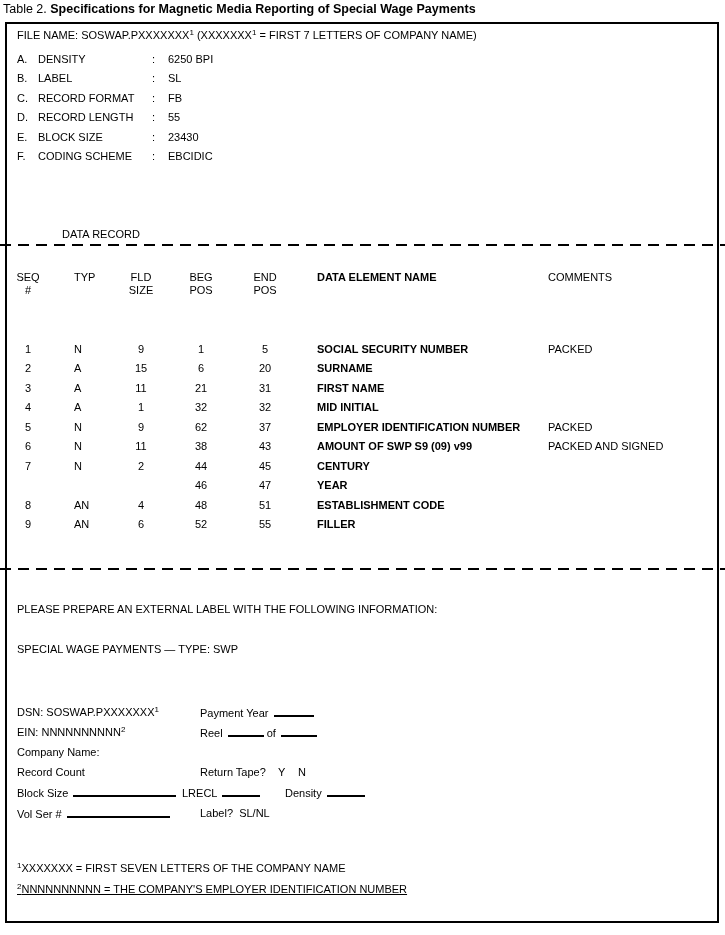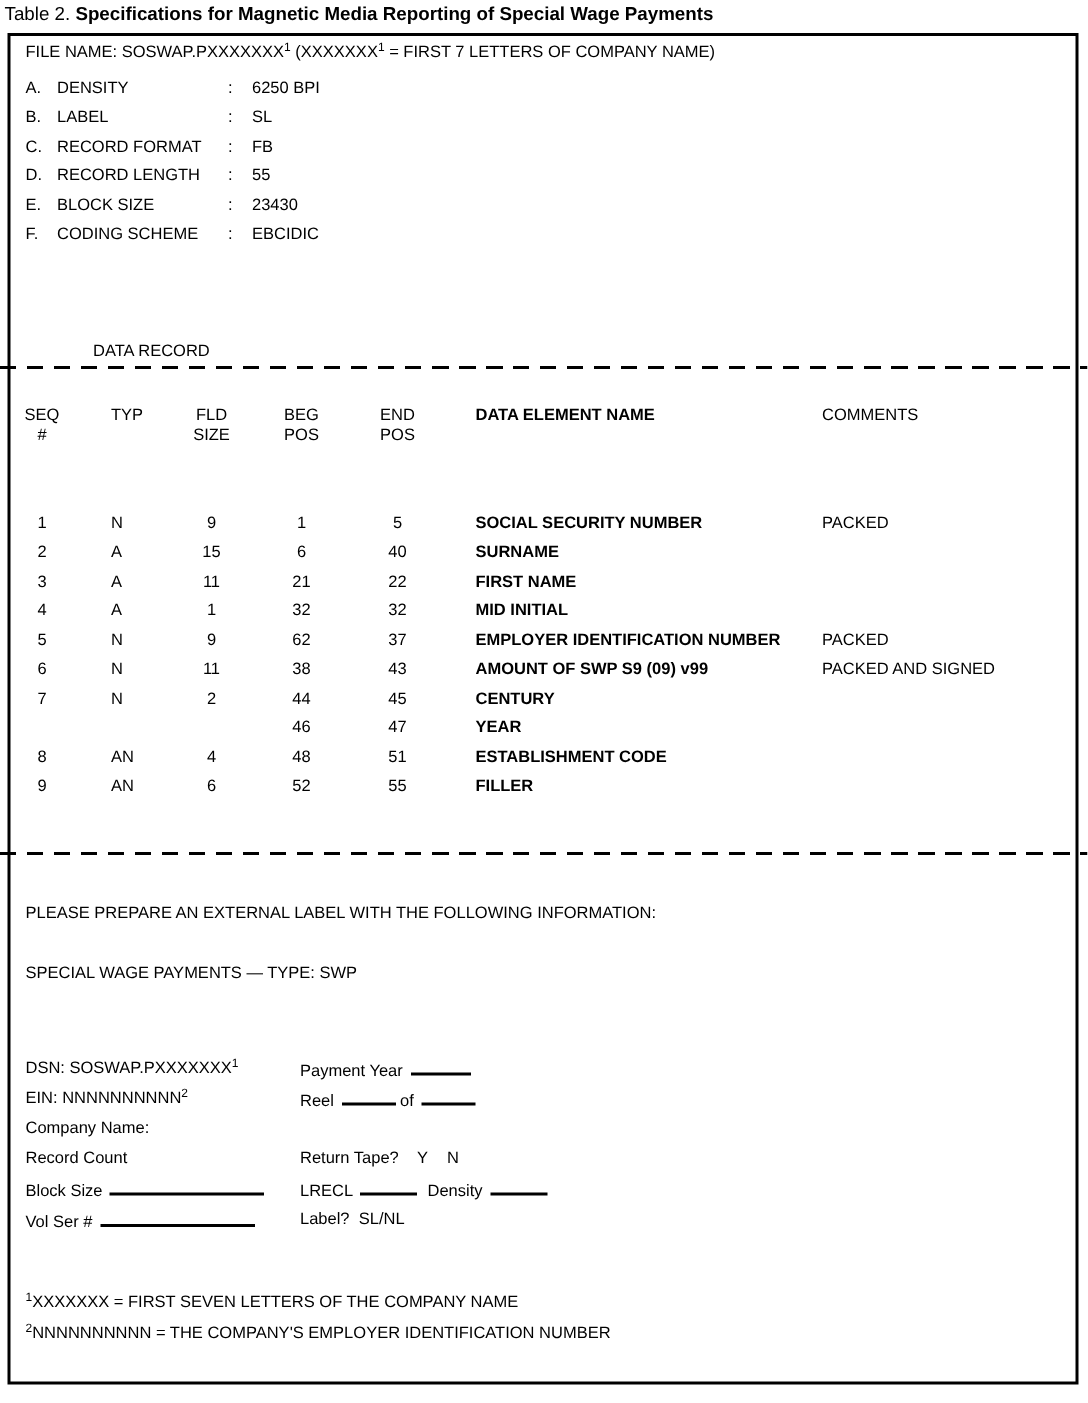--- a/index.html
+++ b/index.html
@@ -106,30 +106,30 @@
   <span class="cell c-beg">1</span>
   <span class="cell c-end">5</span>
   <span class="cell c-name">SOCIAL SECURITY NUMBER</span>
   <span class="cell c-com">PACKED</span>
 </div>
 <div class="trow" style="top:362px">
   <span class="cell c-seq">2</span>
   <span class="cell c-typ">A</span>
   <span class="cell c-fld">15</span>
   <span class="cell c-beg">6</span>
-  <span class="cell c-end">40</span>
+  <span class="cell c-end">20</span>
   <span class="cell c-name">SURNAME</span>
   <span class="cell c-com"></span>
 </div>
 <div class="trow" style="top:382px">
   <span class="cell c-seq">3</span>
   <span class="cell c-typ">A</span>
   <span class="cell c-fld">11</span>
   <span class="cell c-beg">21</span>
-  <span class="cell c-end">22</span>
+  <span class="cell c-end">31</span>
   <span class="cell c-name">FIRST NAME</span>
   <span class="cell c-com"></span>
 </div>
 <div class="trow" style="top:401px">
   <span class="cell c-seq">4</span>
   <span class="cell c-typ">A</span>
   <span class="cell c-fld">1</span>
   <span class="cell c-beg">32</span>
   <span class="cell c-end">32</span>
   <span class="cell c-name">MID INITIAL</span>
@@ -207,22 +207,22 @@
   <span class="at" style="left:17px">Company Name:</span>
 </div>
 <div class="brow" style="top:766px">
   <span class="at" style="left:17px">Record Count</span>
   <span class="at" style="left:200px">Return Tape?</span>
   <span class="at" style="left:278px">Y</span>
   <span class="at" style="left:298px">N</span>
 </div>
 <div class="brow" style="top:786px">
   <span class="at" style="left:17px"><span>Block Size</span><span class="blank w103"></span></span>
-  <span class="at" style="left:200px"><span>LRECL</span><span class="blank w38"></span></span>
+  <span class="at" style="left:182px"><span>LRECL</span><span class="blank w38"></span></span>
   <span class="at" style="left:285px"><span>Density</span><span class="blank w38"></span></span>
 </div>
 <div class="brow" style="top:807px">
   <span class="at" style="left:17px"><span>Vol Ser #</span><span class="blank w103"></span></span>
   <span class="at" style="left:200px">Label?  SL/NL</span>
 </div>
 
 <div class="abs" style="left:17px;top:862px;"><sup>1</sup><span>XXXXXXX = FIRST SEVEN LETTERS OF THE COMPANY NAME</span></div>
-<div class="abs" style="left:17px;top:883px;"><sup>2</sup><span>NNNNNNNNNN = THE COMPANY'S EMPLOYER IDENTIFICATION NUMBER</span></div>
+<div class="abs" style="left:17px;top:883px;text-decoration:underline;"><sup>2</sup><span>NNNNNNNNNN = THE COMPANY'S EMPLOYER IDENTIFICATION NUMBER</span></div>
 
 </body></html>

